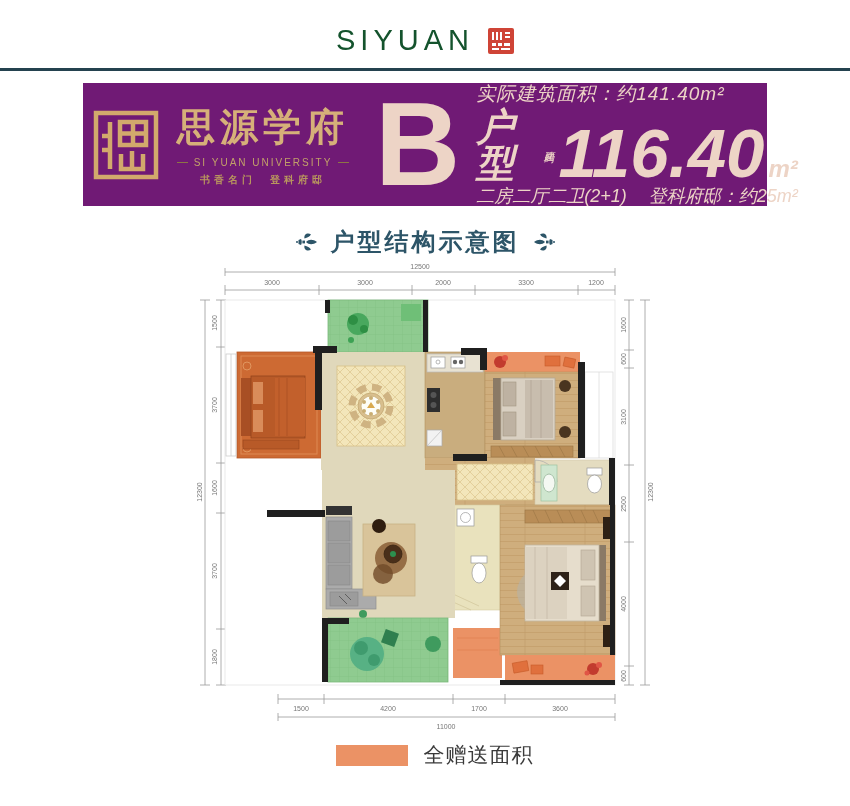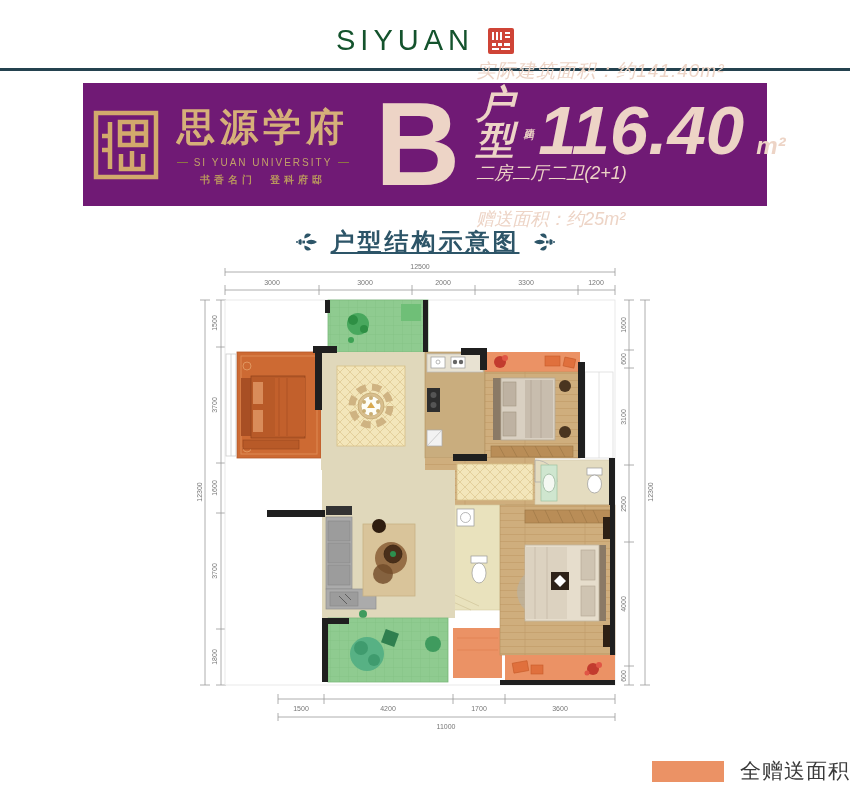--- a/index.html
+++ b/index.html
@@ -37,37 +37,37 @@
   }
   .type-info { margin-left: 16px; color: #edd4c6; display: flex; flex-direction: column; font-style: italic; }
   .ti-line1 { font-size: 19px; letter-spacing: 1px; }
   .ti-line2 { display: flex; align-items: flex-end; margin: 2px 0 3px; }
   .ti-type { font-size: 38px; font-weight: 700; line-height: 0.95; letter-spacing: 2px; }
   .ti-prefix {
     writing-mode: vertical-lr; font-size: 10px; line-height: 1; letter-spacing: 1px;
     margin: 0 5px 2px 7px; height: 36px;
   }
   .ti-value { font-size: 69px; font-weight: 700; line-height: 0.78; letter-spacing: 0px; }
-  .ti-unit { font-size: 24px; font-weight: 700; margin-left: 12px; line-height: 1; }
-  .ti-line3 { font-size: 18px; display: flex; gap: 22px; white-space: nowrap; flex-direction: column; }
+  .ti-unit { font-size: 24px; font-weight: 700; margin-left: 4px; line-height: 1; }
+  .ti-line3 { font-size: 18px; display: flex; gap: 22px; white-space: nowrap; }
   
   .section-title {
     margin-top: 20px; display: flex; justify-content: center; align-items: center; gap: 13px;
-    color: #2d5568; font-size: 24px; letter-spacing: 3px; font-weight: 700; text-decoration: underline;
+    color: #2d5568; font-size: 24px; letter-spacing: 3px; font-weight: 700;
   }
   .fleur { width: 22px; height: 22px; }
   .fleur.left  { transform: rotate(90deg); }
   .fleur.right { transform: rotate(-90deg); }
   
   .plan-wrap { width: 460px; margin: 4px auto 0; }
   svg text.dim {
     font-size: 7px; fill: #777; font-family: "Liberation Sans", sans-serif;
   }
   
-  .legend { display: flex; justify-content: flex-end; gap: 72px; margin-top: 16px; align-items: center; padding-left: 19px; }
+  .legend { display: flex; justify-content: center; gap: 72px; margin-top: 0; align-items: center; padding-left: 19px; }
   .legend-item { display: flex; align-items: center; gap: 16px; }
   .swatch { width: 72px; height: 21px; }
   .swatch-full { background: #eb9265; }
   .swatch-half { background: #8fcb90; }
   .legend-label { font-size: 21px; color: #3a3a3a; letter-spacing: 1px; }
 </style>
 </head>
 <body>
 
 <header class="brand">
@@ -119,21 +119,21 @@
   <div class="type-info">
     <div class="ti-line1">实际建筑面积：约141.40m²</div>
     <div class="ti-line2">
       <span class="ti-type">户型</span>
       <span class="ti-prefix">建面约</span>
       <span class="ti-value">116.40</span>
       <span class="ti-unit">m²</span>
     </div>
     <div class="ti-line3">
       <span>二房二厅二卫(2+1)</span>
-      <span>赠送面积：约25m²</span>
+      <span>登科府邸：约25m²</span>
     </div>
   </div>
 </div>
 
 <div class="section-title">
   <span class="fleur left">
     <svg viewBox="0 0 22 22" width="22" height="22" fill="#2d5568">
       <path d="M11 1 C8 5 8 9 11 12 C14 9 14 5 11 1 Z"></path>
       <path d="M3.5 7 C1 10 3 14.5 7.5 13.5 C6.5 10.5 6 8.5 3.5 7 Z"></path>
       <path d="M18.5 7 C21 10 19 14.5 14.5 13.5 C15.5 10.5 16 8.5 18.5 7 Z"></path>

